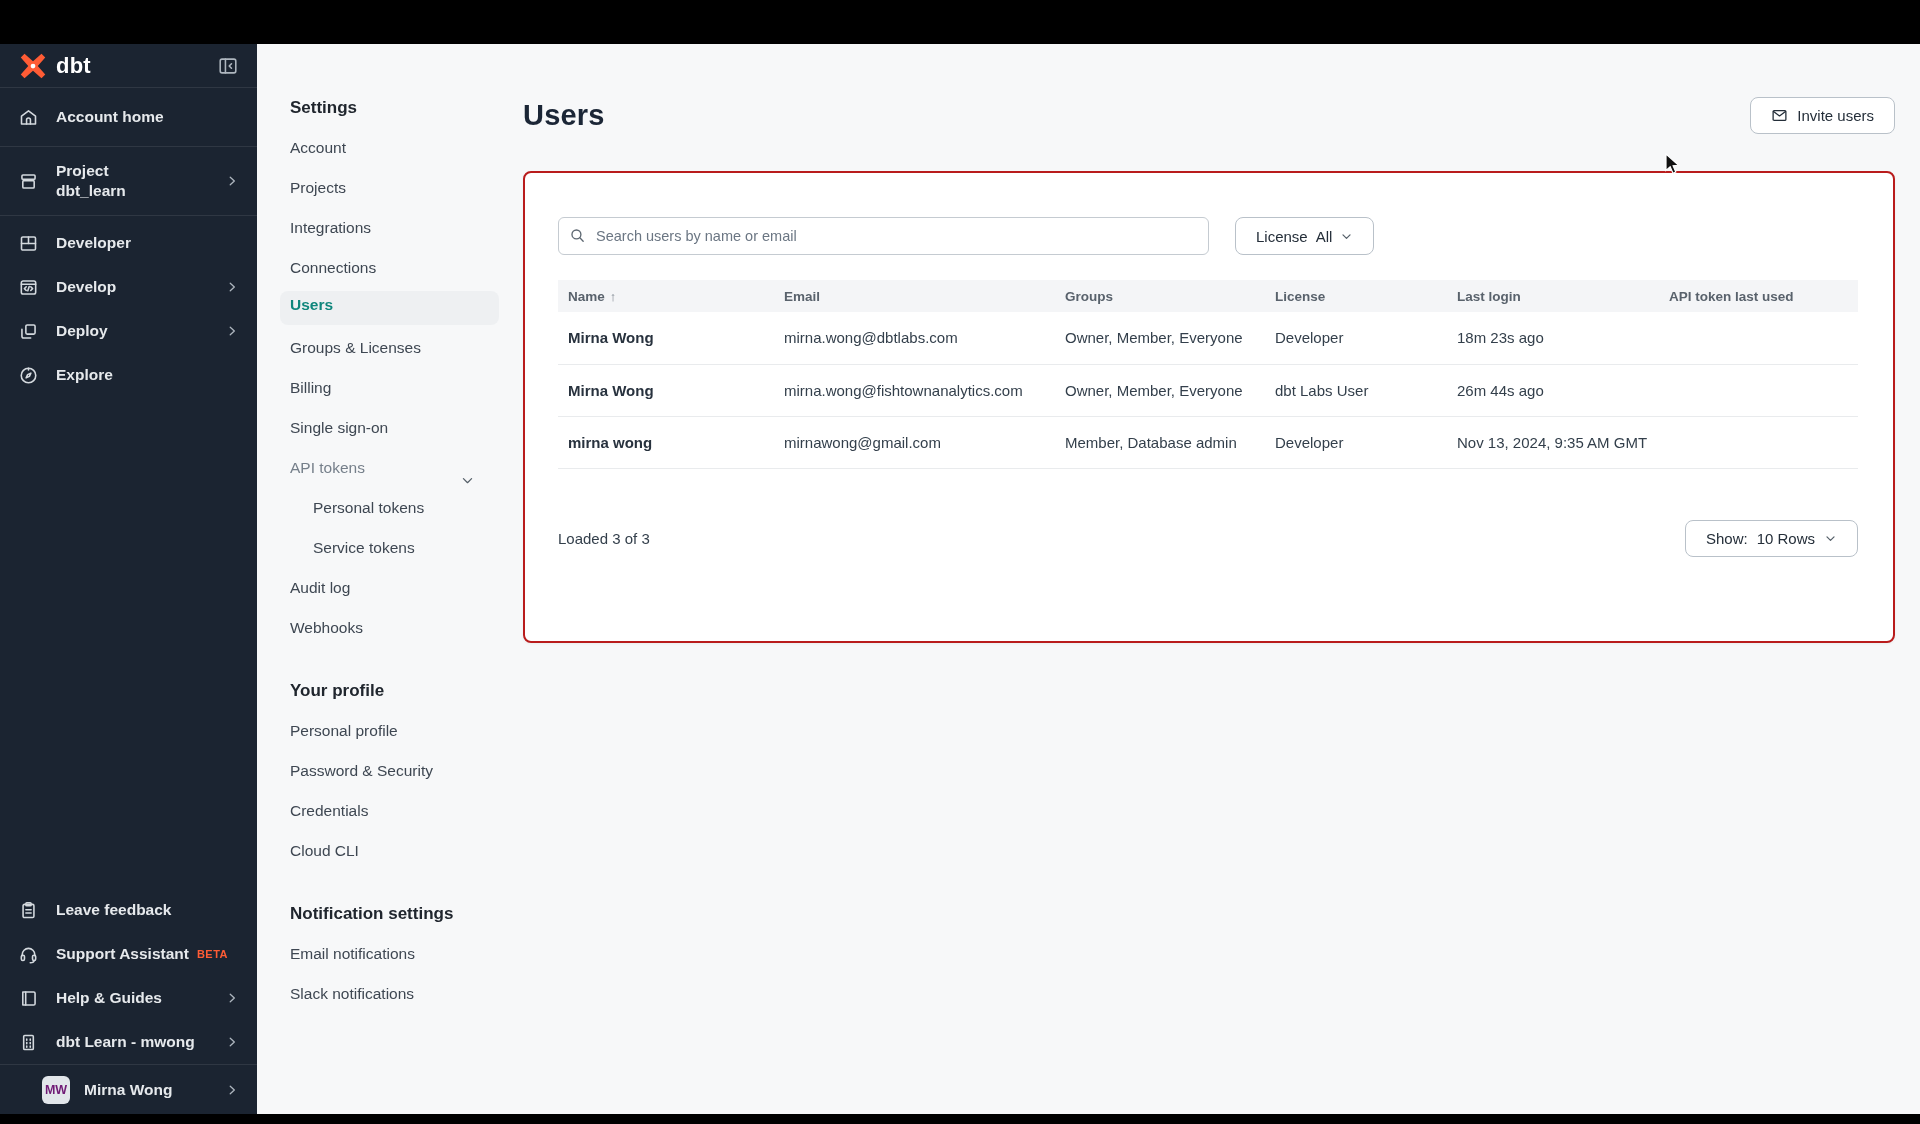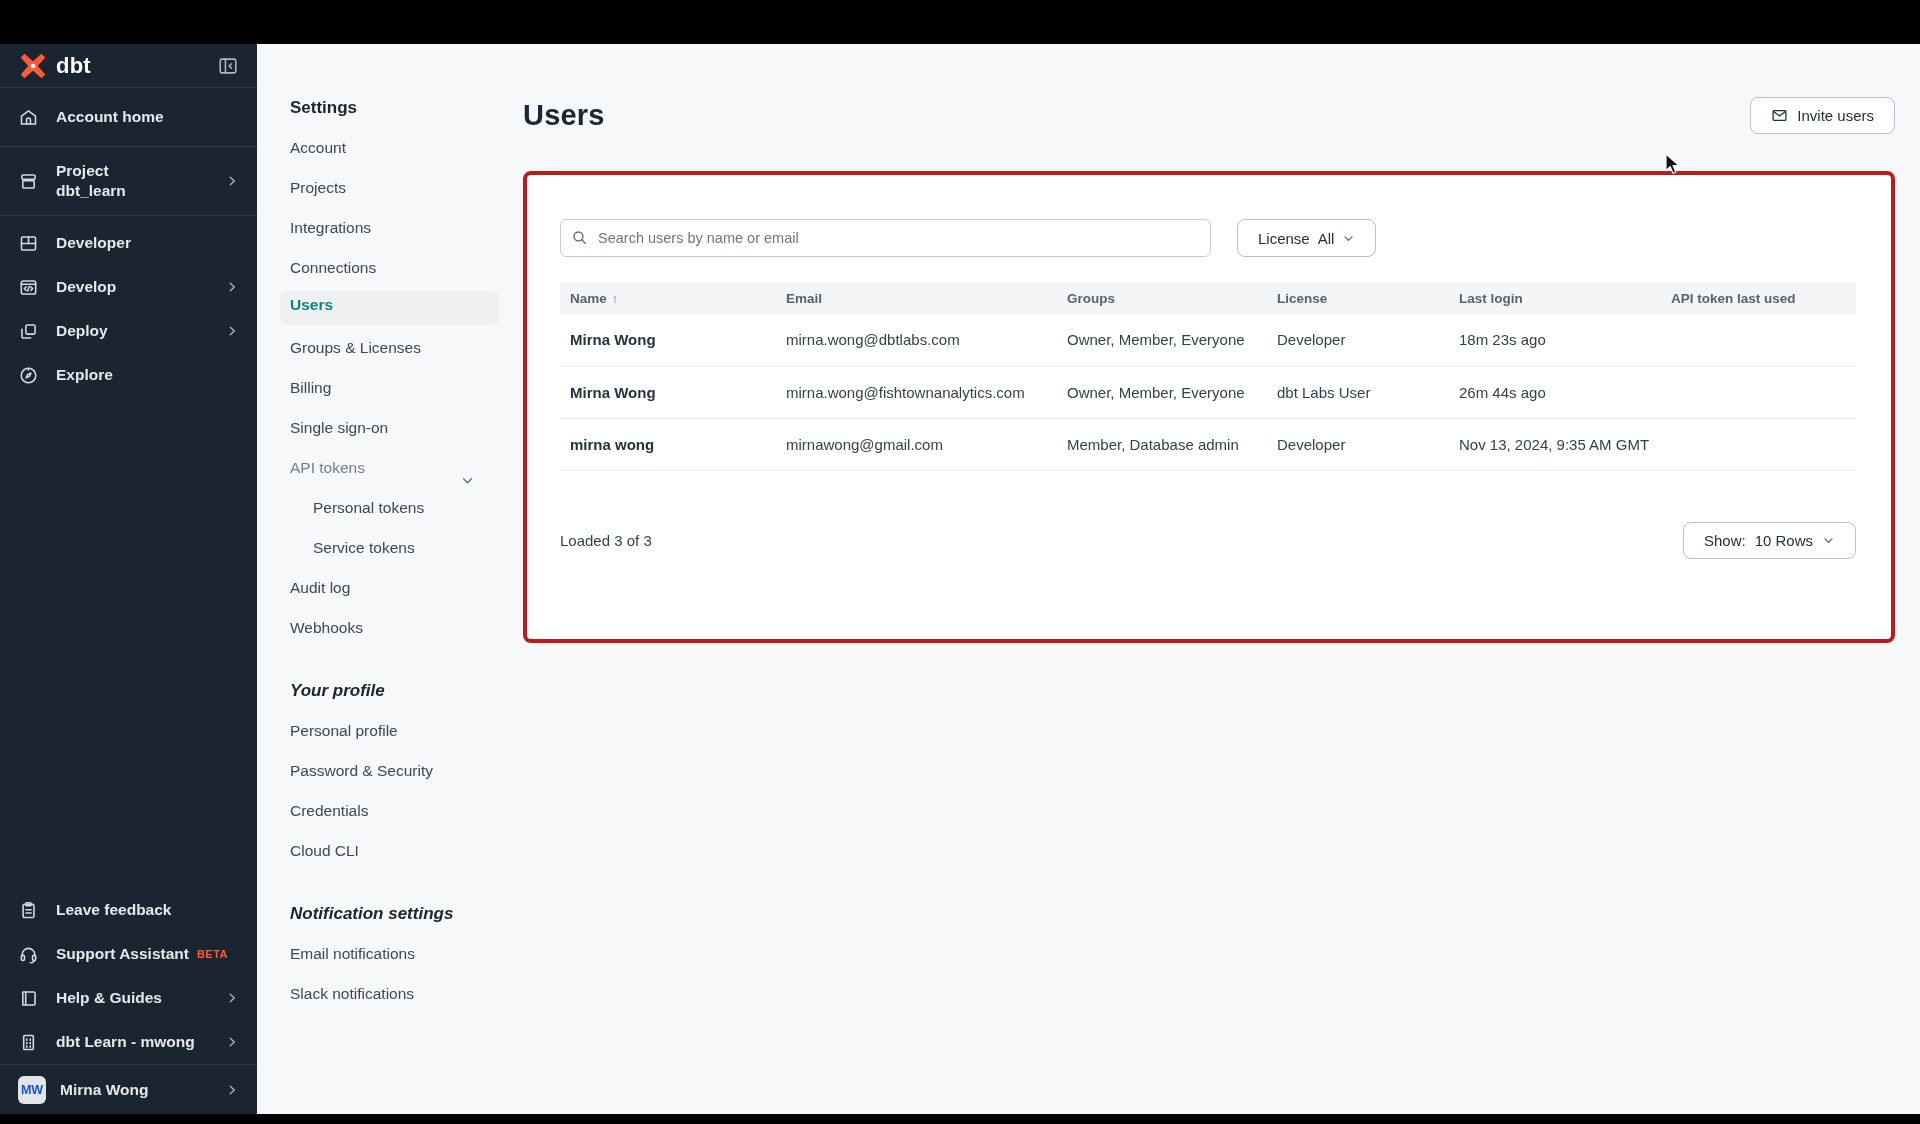--- a/index.html
+++ b/index.html
@@ -18,41 +18,41 @@
   .side-item { display:flex; align-items:center; padding:0 18px; height:44px; cursor:pointer; font-weight:bold; font-size:15.5px; color:#e6e9ec; }
   .side-item .sicon { width:21px; height:21px; margin-right:17px; color:#d4d9de; flex-shrink:0; }
   .side-item .chev { margin-left:auto; width:14px; height:14px; color:#aeb6bf; }
   .side-sep { border-top:1px solid rgba(255,255,255,.09); }
   .item-tall { height:58px; }
   .item-project { height:68px; }
   .two-line { display:flex; flex-direction:column; line-height:20px; }
   .side-spacer { flex:1; }
   .beta { color:#ff5c35; font-size:11px; font-weight:bold; margin-left:8px; letter-spacing:.5px; }
   .side-user { height:49px; display:flex; align-items:center; padding:0 18px; font-weight:bold; font-size:15.5px; cursor:pointer; }
-  .avatar { width:28px; height:28px; border-radius:6px; background:#e2e6ea; color:#1d4ed8; font-size:12.5px; font-weight:bold; display:flex; align-items:center; justify-content:center; margin-right:14px; }
+  .avatar { width:28px; height:28px; border-radius:6px; background:#e2e6ea; color:#701a75; font-size:12.5px; font-weight:bold; display:flex; align-items:center; justify-content:center; margin-right:14px;margin-left:24px; }
   .group-pad { padding-top:5px; }
 
   
   .settings-nav { width:263px; flex-shrink:0; padding:44px 0 0 33px; }
   .nav-heading { font-size:17px; font-weight:bold; color:#20262e; height:40px; line-height:40px; }
-  .nav-heading.gap { margin-top:23px;font-style:italic; }
+  .nav-heading.gap { margin-top:23px; }
   .nav-item { height:40px; line-height:40px; font-size:15.5px; color:#3e4752; cursor:pointer; width:219px; padding-left:10px; margin-left:-10px; border-radius:8px; display:flex; align-items:flex-end; }
   .nav-item.active { background:#eef0f2; color:#0f867c; font-weight:bold; height:34px; margin-top:3px; margin-bottom:3px; }
   .nav-item.muted { color:#757f8a; }
   .nav-item.indent { padding-left:33px; }
   .nav-item .chev-down { margin-left:auto; margin-right:24px; width:15px; height:15px; color:#566069; }
 
   
   .main { flex:1; padding:0 25px 0 3px; position:relative; }
   .main-header { display:flex; align-items:center; justify-content:space-between; margin-top:49px; height:44px; }
   .page-title { font-size:29px; font-weight:bold; color:#1b2636; letter-spacing:.2px; }
   .btn { display:inline-flex; align-items:center; gap:9px; background:#fff; border:1px solid #b9c1c9; border-radius:8px; height:37px; padding:0 20px; font-size:15px; color:#242e39; cursor:pointer; font-family:inherit; }
   .btn .bicon { width:17px; height:17px; color:#242e39; }
 
-  .card { margin-top:34px; background:#fff; border:4px solid #b91c1c; border-radius:8px; box-shadow:0 1px 3px rgba(20,30,40,.05); height:472px; padding:44px 35px 0 33px; }
+  .card { margin-top:34px; background:#fff; border:2px solid #b91c1c; border-radius:8px; box-shadow:0 1px 3px rgba(20,30,40,.05); height:472px; padding:44px 35px 0 33px; }
   .controls { display:flex; align-items:center; }
   .search-wrap { position:relative; width:651px; }
   .search-input { width:100%; height:38px; border:1px solid #c5cbd1; border-radius:6px; padding:0 12px 0 37px; font-size:14.5px; color:#2a3540; font-family:inherit; background:#fff; outline:none; }
   .search-input::placeholder { color:#6b7683; }
   .search-icon { position:absolute; left:11px; top:10px; width:17px; height:17px; color:#5d6771; }
   .filter-btn { margin-left:26px; height:38px; gap:8px; }
   .filter-btn .flabel { color:#242e39; }
   .filter-btn .chev-down { width:13px; height:13px; color:#566069; }
 
   table.users { margin-top:25px; width:100%; border-collapse:collapse; table-layout:fixed; }

